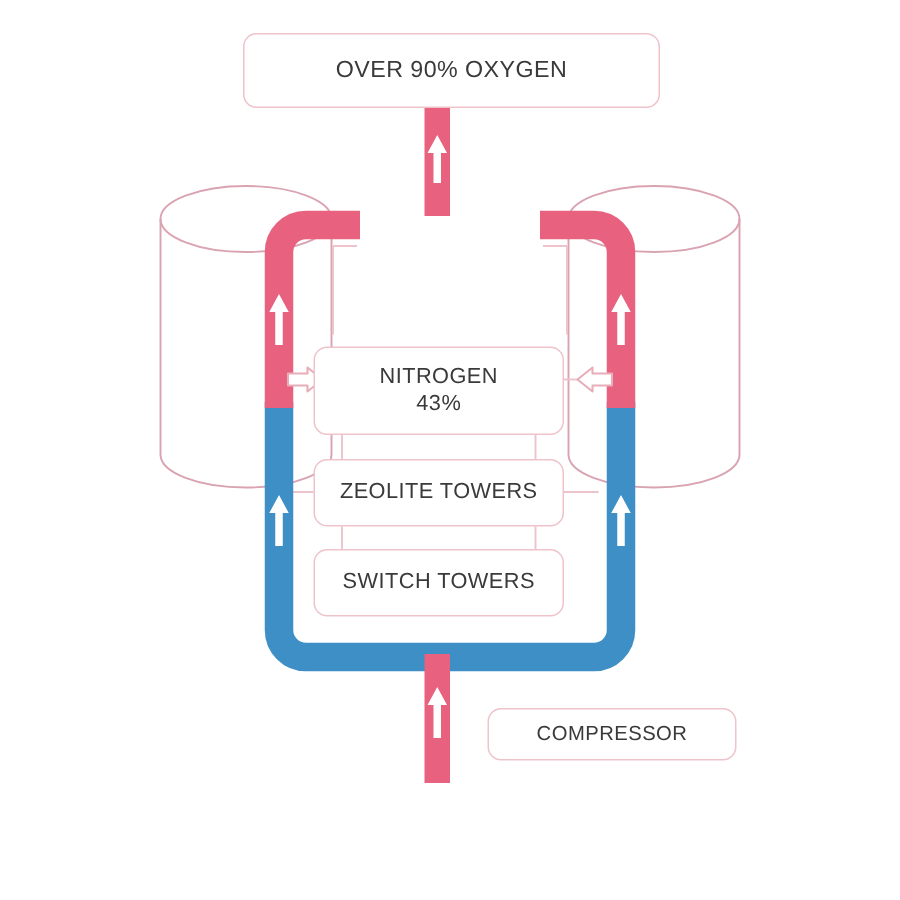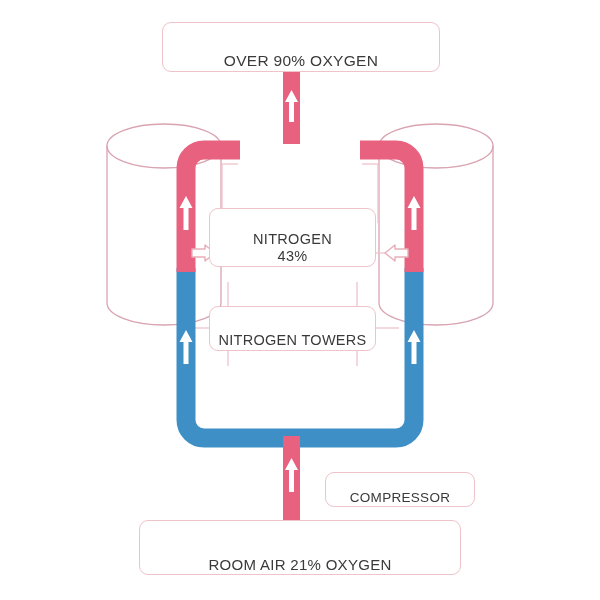--- a/index.html
+++ b/index.html
@@ -19,35 +19,35 @@
     top:0;left:0;
     width:600px;height:600px;
   }
   .node{
     position:absolute;
     box-sizing:border-box;
     background:#ffffff;
     border:1.3px solid #eec3ca;
     border-radius:9px;
     display:flex;
-    align-items:flex-end;
+    align-items:center;
     justify-content:center;
     text-align:center;
     color:#3a3a3a;
     letter-spacing:0.3px;
     line-height:1.22;
     z-index:6;
   }
   .node span{display:block;}
   #node-oxygen{left:162px;top:22px;width:278px;height:50px;font-size:15.5px;}
   #node-tank{left:238px;top:140px;width:124px;height:40px;font-size:15.5px;}
-  #node-nitrogen{left:209px;top:208px;width:167px;height:59px;font-size:14.5px;}
+  #node-nitrogen{left:209px;top:231px;width:167px;height:59px;font-size:14.5px;}
   #node-zeolite{left:209px;top:306px;width:167px;height:45px;font-size:14.5px;}
   #node-switch{left:209px;top:366px;width:167px;height:45px;font-size:14.5px;}
-  #node-compressor{left:325px;top:472px;width:150px;height:35px;font-size:13.5px;}
+  #node-compressor{left:325px;top:472px;width:166px;height:35px;font-size:13.5px;}
   #node-roomair{left:139px;top:520px;width:322px;height:55px;font-size:15px;}
   .n2line2{font-size:14.5px;}
 </style>
 </head>
 <body>
 
 <div id="diagram">
 
   <svg class="svg-layer" viewBox="0 0 600 600" xmlns="http://www.w3.org/2000/svg">
 
@@ -125,25 +125,25 @@
 
 
   <div class="node" id="node-nitrogen">
     <div>
       <span>NITROGEN</span>
       <span class="n2line2">43%</span>
     </div>
   </div>
 
   <div class="node" id="node-zeolite">
-    <span>NITROGEN TOWERS</span>
+    <span>ZEOLITE TOWERS</span>
   </div>
 
+  <div class="node" id="node-switch">
+    <span>SWITCH TOWERS</span>
+  </div>
 
   <div class="node" id="node-compressor">
     <span>COMPRESSOR</span>
   </div>
 
-  <div class="node" id="node-roomair">
-    <span>ROOM AIR 21% OXYGEN</span>
-  </div>
 
 </div>
 
 </body></html>

